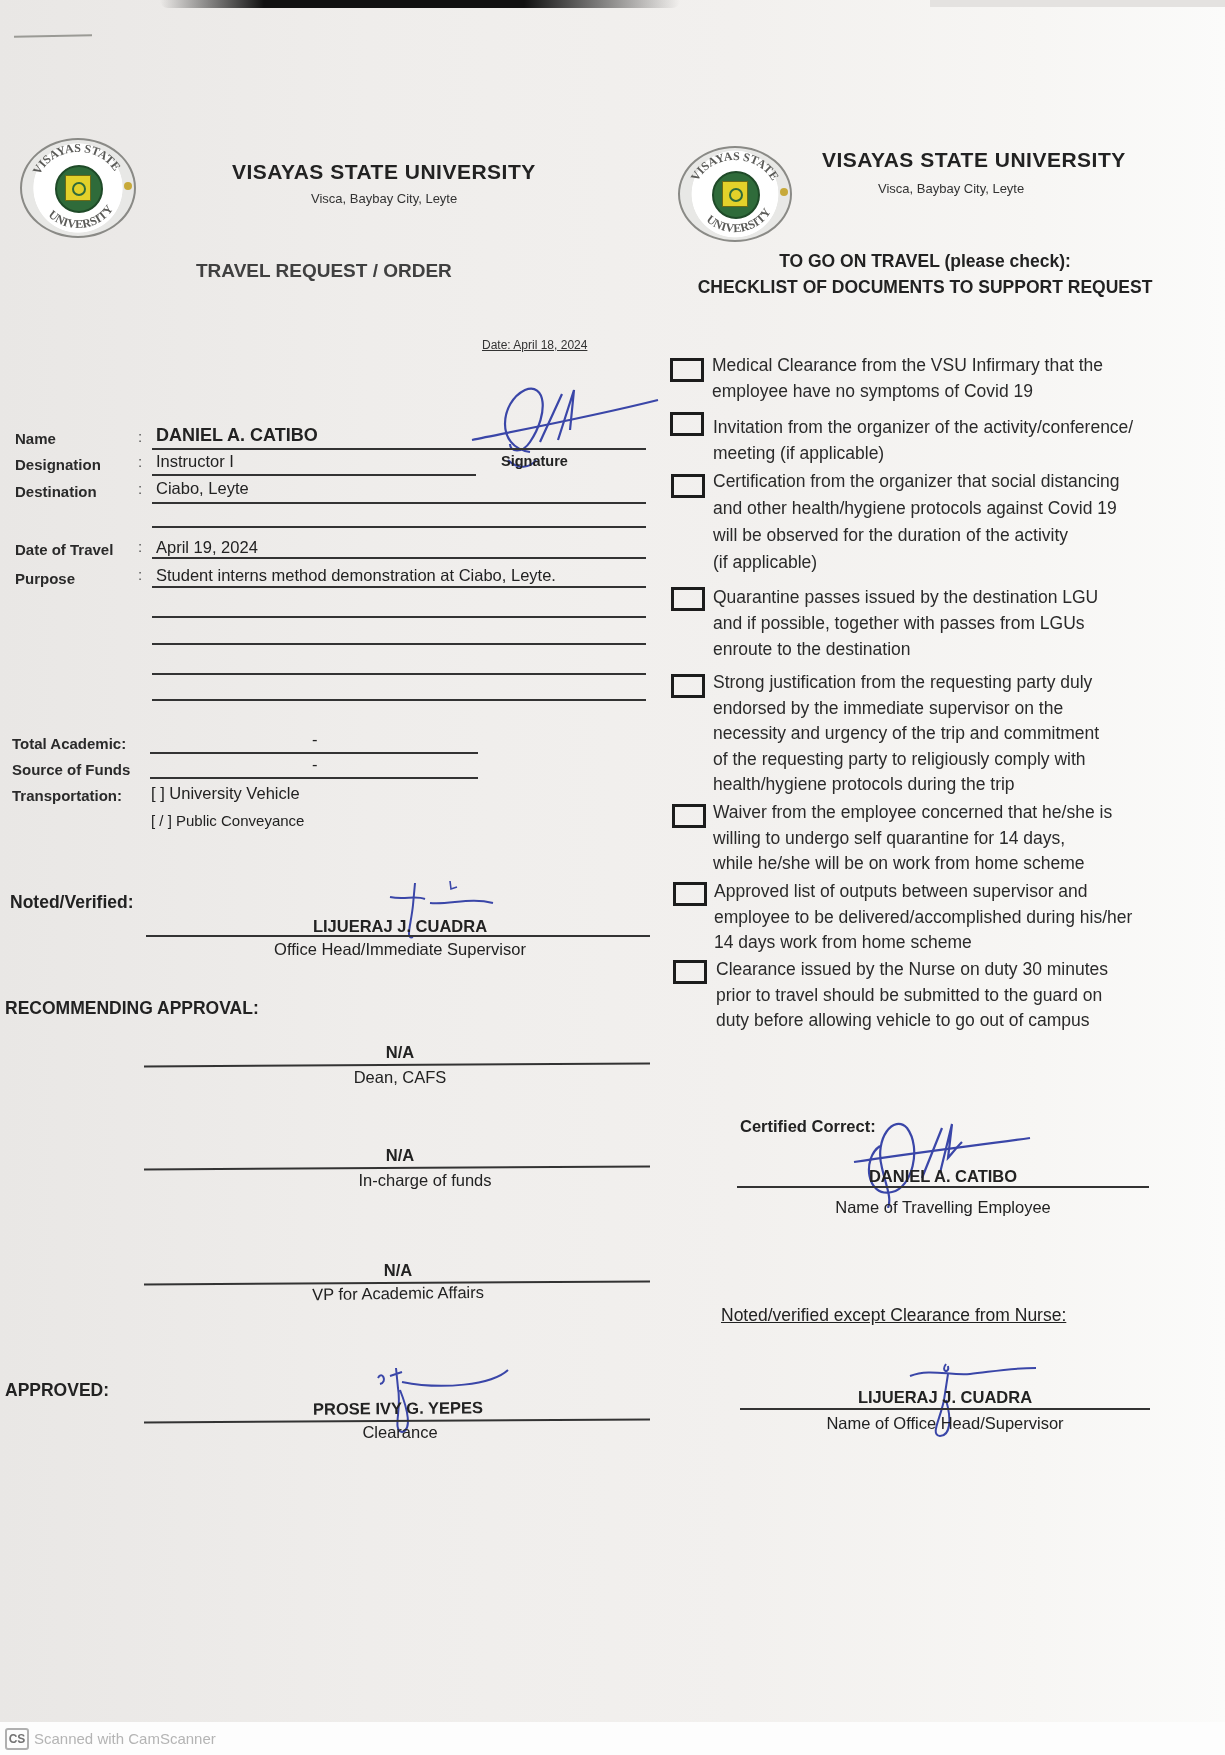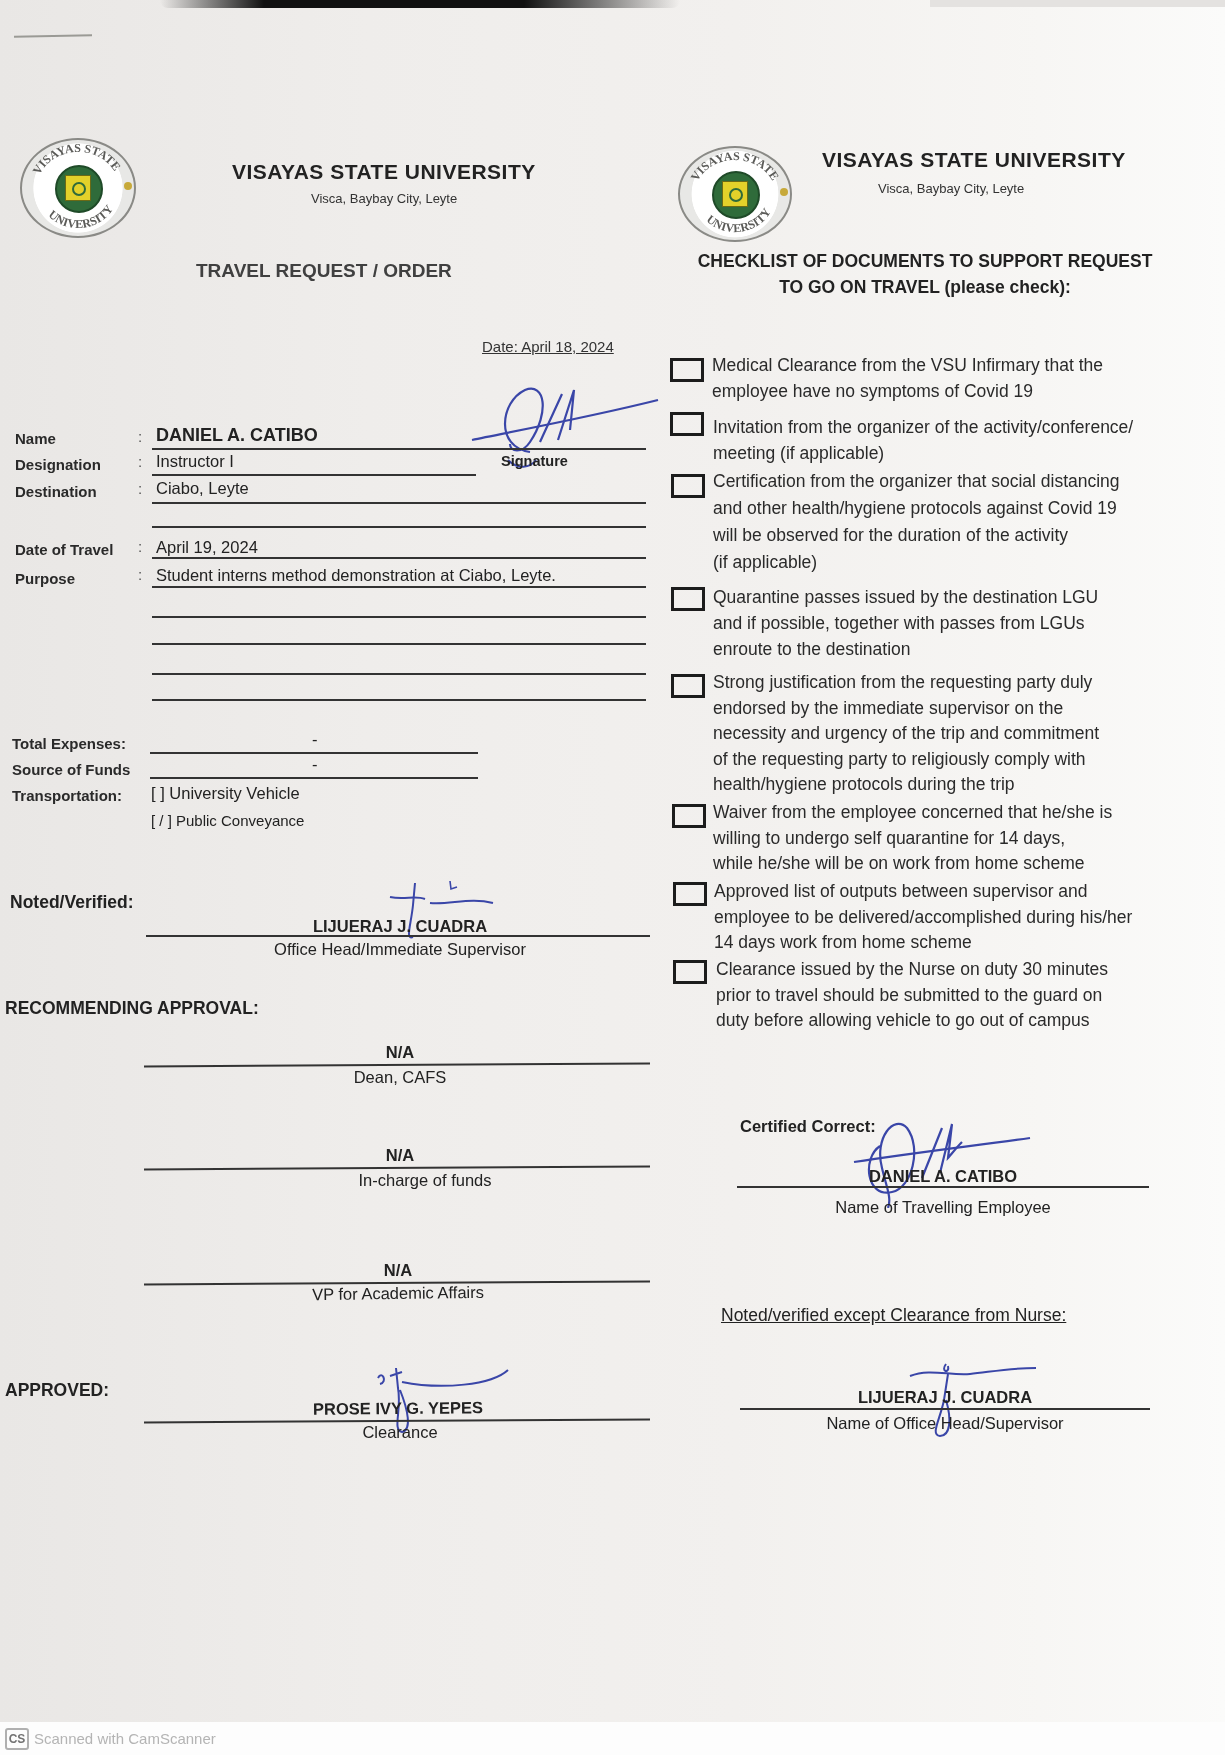--- a/index.html
+++ b/index.html
@@ -64,21 +64,21 @@
           <div class="inner"></div>
         </div>
       </div>
     <div class="dot"></div>
   </div>
 
   <div class="abs uni-title" style="left:232px; top:160px;">VISAYAS STATE UNIVERSITY</div>
   <div class="abs uni-addr" style="left:311px; top:191px;">Visca, Baybay City, Leyte</div>
   <div class="abs section-title" style="left:196px; top:260px;">TRAVEL REQUEST / ORDER</div>
 
-  <div class="abs" style="left:482px; top:338px; font-size:15px; text-decoration:underline; color:#333;">Date: April 18, 2024</div>
+  <div class="abs" style="left:482px; top:338px; font-size:12px; text-decoration:underline; color:#333;">Date: April 18, 2024</div>
 
   <svg class="signature" style="left:470px; top:382px;" width="190" height="90" viewBox="0 0 190 90">
     <path d="M2,58 C40,50 120,35 188,18" stroke="#3a46a8" stroke-width="2.2" fill="none"></path>
     <path d="M60,70 C25,65 30,20 55,8 C75,0 80,30 60,60 C52,72 40,70 40,62" stroke="#3a46a8" stroke-width="2.2" fill="none"></path>
     <path d="M70,60 L92,12 M88,58 L104,8 L100,48" stroke="#3a46a8" stroke-width="2.2" fill="none"></path>
     <path d="M38,78 C48,88 60,86 66,78" stroke="#3a46a8" stroke-width="2" fill="none"></path>
   </svg>
 
   <div class="abs lbl" style="left:15px; top:430px;">Name</div>
   <div class="abs colon" style="left:138px; top:428px;">:</div>
@@ -104,21 +104,21 @@
 
   <div class="abs lbl" style="left:15px; top:570px;">Purpose</div>
   <div class="abs colon" style="left:138px; top:566px;">:</div>
   <div class="abs val" style="left:156px; top:566px;">Student interns method demonstration at Ciabo, Leyte.</div>
   <div class="line" style="left:152px; top:586px; width:494px;"></div>
   <div class="line" style="left:152px; top:616px; width:494px;"></div>
   <div class="line" style="left:152px; top:643px; width:494px;"></div>
   <div class="line" style="left:152px; top:673px; width:494px;"></div>
   <div class="line" style="left:152px; top:699px; width:494px;"></div>
 
-  <div class="abs lbl" style="left:12px; top:735px;">Total Expenses:</div>
+  <div class="abs lbl" style="left:12px; top:735px;">Total Academic:</div>
   <div class="abs val" style="left:312px; top:730px;">-</div>
   <div class="line" style="left:150px; top:752px; width:328px;"></div>
 
   <div class="abs lbl" style="left:12px; top:761px;">Source of Funds</div>
   <div class="abs val" style="left:312px; top:755px;">-</div>
   <div class="line" style="left:150px; top:777px; width:328px;"></div>
 
   <div class="abs lbl" style="left:12px; top:787px;">Transportation:</div>
   <div class="abs val" style="left:151px; top:784px; font-size:16.5px;">
     <span>[  ]</span>
@@ -180,22 +180,22 @@
           <div class="inner"></div>
         </div>
       </div>
     <div class="dot" style="top:40px;"></div>
   </div>
 
   <div class="abs uni-title" style="left:822px; top:148px;">VISAYAS STATE UNIVERSITY</div>
   <div class="abs uni-addr" style="left:878px; top:181px;">Visca, Baybay City, Leyte</div>
 
   <div class="abs check-title" style="left:660px; top:248px; width:530px;">
+    <div>TO GO ON TRAVEL (please check):</div>
     <div>CHECKLIST OF DOCUMENTS TO SUPPORT REQUEST</div>
-    <div>TO GO ON TRAVEL (please check):</div>
   </div>
 
   <div class="chk-box" style="left:670px; top:358px;"></div>
   <div class="chk-text" style="left:712px; top:353px;">Medical Clearance from the VSU Infirmary that the
 employee have no symptoms of Covid 19</div>
 
   <div class="chk-box" style="left:670px; top:412px;"></div>
   <div class="chk-text" style="left:713px; top:415px;">Invitation from the organizer of the activity/conference/
 meeting (if applicable)</div>
 

